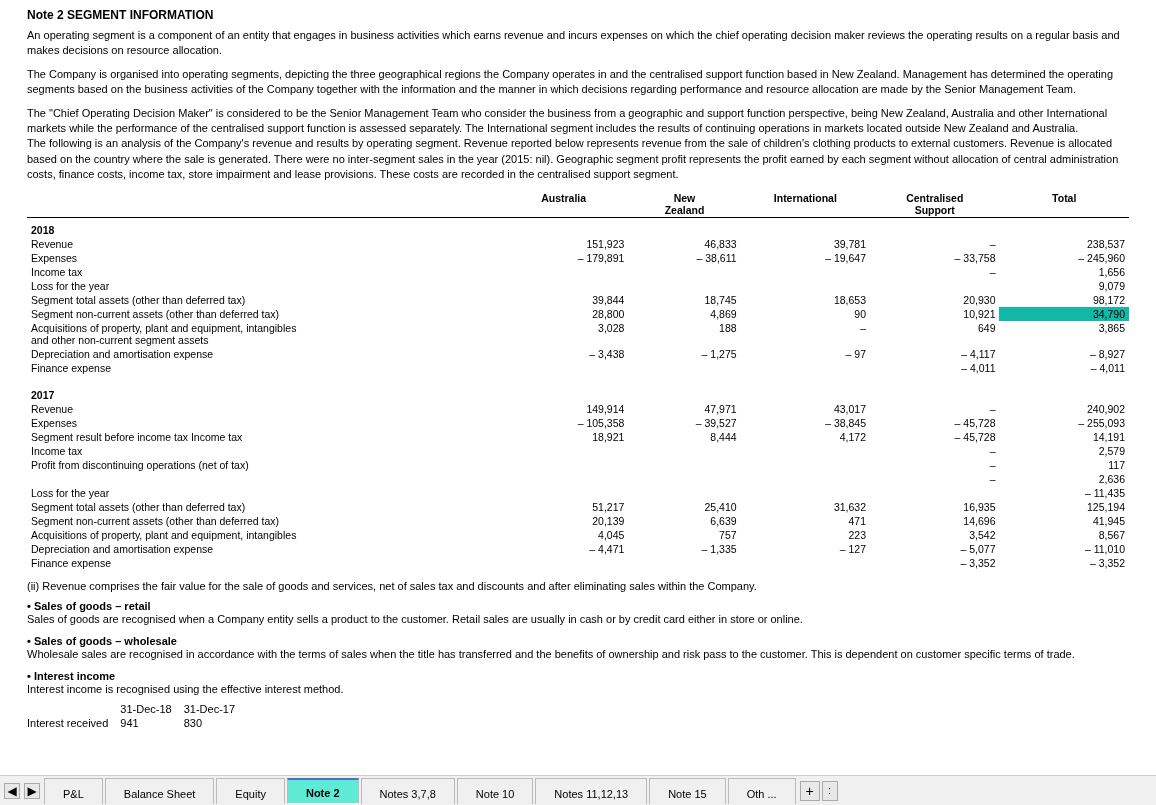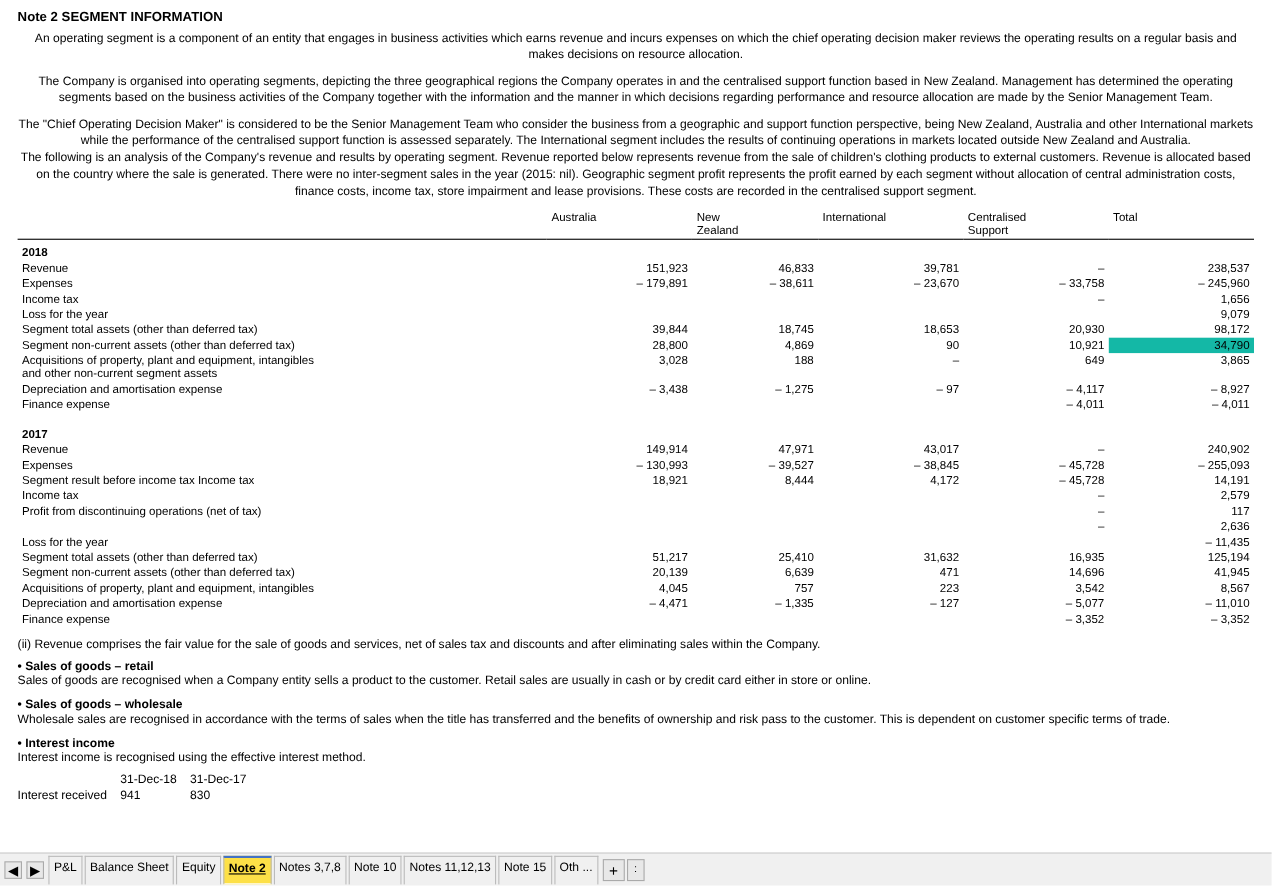--- a/index.html
+++ b/index.html
@@ -1,28 +1,28 @@
 <!DOCTYPE html>
 <html><head>
   <meta charset="utf-8">
   <style>
     * { margin: 0; padding: 0; box-sizing: border-box; }
     body { font-family: Arial, sans-serif; font-size: 11px; background: #fff; overflow: hidden; width: 1156px; height: 805px; }
     
     .main-container { display: flex; flex-direction: column; height: 805px; width: 1156px; }
     
-    .content-area { flex: 1; overflow-y: auto; overflow-x: hidden; padding: 8px 16px; }
+    .content-area { flex: 1; overflow-y: auto; overflow-x: hidden; padding: 8px 27px; }
     
     .note-title { font-weight: bold; font-size: 12px; margin-bottom: 6px; }
     
-    .paragraph { margin-bottom: 8px; font-size: 11px; line-height: 1.4; text-align: center; }
+    .paragraph { margin-bottom: 8px; font-size: 11px; line-height: 1.4; }
     
     .data-table { width: 100%; border-collapse: collapse; margin: 8px 0; font-size: 10.5px; }
     .data-table td { padding: 1px 4px; vertical-align: top; white-space: nowrap; }
-    .data-table .header-row td { font-weight: normal; text-align: left; border-bottom: 1px solid #000; }
+    .data-table .header-row td { font-weight: bold; text-align: center; border-bottom: 1px solid #000; }
     .data-table .section-header td { font-weight: bold; padding-top: 6px; }
     .data-table .num { text-align: right; }
     
     .bottom-section { margin-top: 10px; font-size: 11px; }
     .bottom-section .item-title { font-weight: bold; margin-top: 6px; }
     .bottom-section .item-text { line-height: 1.4; }
     
     .small-table { border-collapse: collapse; font-size: 11px; margin-top: 4px; }
     .small-table td { padding: 1px 12px 1px 0; }
     
@@ -36,37 +36,36 @@
       height: 30px;
       flex-shrink: 0;
     }
     .tab-nav-btn {
       width: 16px; height: 16px; font-size: 12px; 
       border: 1px solid #aaa; background: #e8e8e8;
       cursor: pointer; display: flex; align-items: center; justify-content: center;
       margin-right: 4px;
     }
     .tab {
-      padding: 4px 4px;
+      padding: 4px 18px;
       border: 1px solid #bbb;
       border-bottom: none;
       background: #f0f0f0;
       cursor: pointer;
       margin-right: 2px;
       height: 26px;
-      display: flex; align-items: flex-start;
+      display: flex; align-items: flex-end;
       font-size: 11px;
     }
     .tab.active {
-      background: #fde047;
+      background: #5eead4;
       border-bottom: 1px solid #fff;
       font-weight: bold;
       color: #000;
       border-top: 2px solid #4472c4;
-      text-decoration: underline;
     }
     .tab-add-btn {
       width: 20px; height: 20px;
       border: 1px solid #aaa; background: #e8e8e8;
       cursor: pointer; font-size: 14px;
       display: flex; align-items: center; justify-content: center;
       margin-left: 2px;
     }
     .tab-more-btn {
       width: 16px; height: 20px;
@@ -123,21 +122,21 @@
           <td class="num">151,923</td>
           <td class="num">46,833</td>
           <td class="num">39,781</td>
           <td class="num dash">–</td>
           <td class="num">238,537</td>
         </tr>
         <tr>
           <td>Expenses</td>
           <td class="num">– 179,891</td>
           <td class="num">– 38,611</td>
-          <td class="num">– 23,670</td>
+          <td class="num">– 19,647</td>
           <td class="num">– 33,758</td>
           <td class="num">– 245,960</td>
         </tr>
         <tr>
           <td>Income tax</td>
           <td class="num"></td>
           <td class="num"></td>
           <td class="num"></td>
           <td class="num dash">–</td>
           <td class="num">1,656</td>
@@ -201,21 +200,21 @@
         <tr>
           <td>Revenue</td>
           <td class="num">149,914</td>
           <td class="num">47,971</td>
           <td class="num">43,017</td>
           <td class="num dash">–</td>
           <td class="num">240,902</td>
         </tr>
         <tr>
           <td>Expenses</td>
-          <td class="num">– 130,993</td>
+          <td class="num">– 105,358</td>
           <td class="num">– 39,527</td>
           <td class="num">– 38,845</td>
           <td class="num">– 45,728</td>
           <td class="num">– 255,093</td>
         </tr>
         <tr>
           <td>Segment result before income tax Income tax</td>
           <td class="num">18,921</td>
           <td class="num">8,444</td>
           <td class="num">4,172</td>

